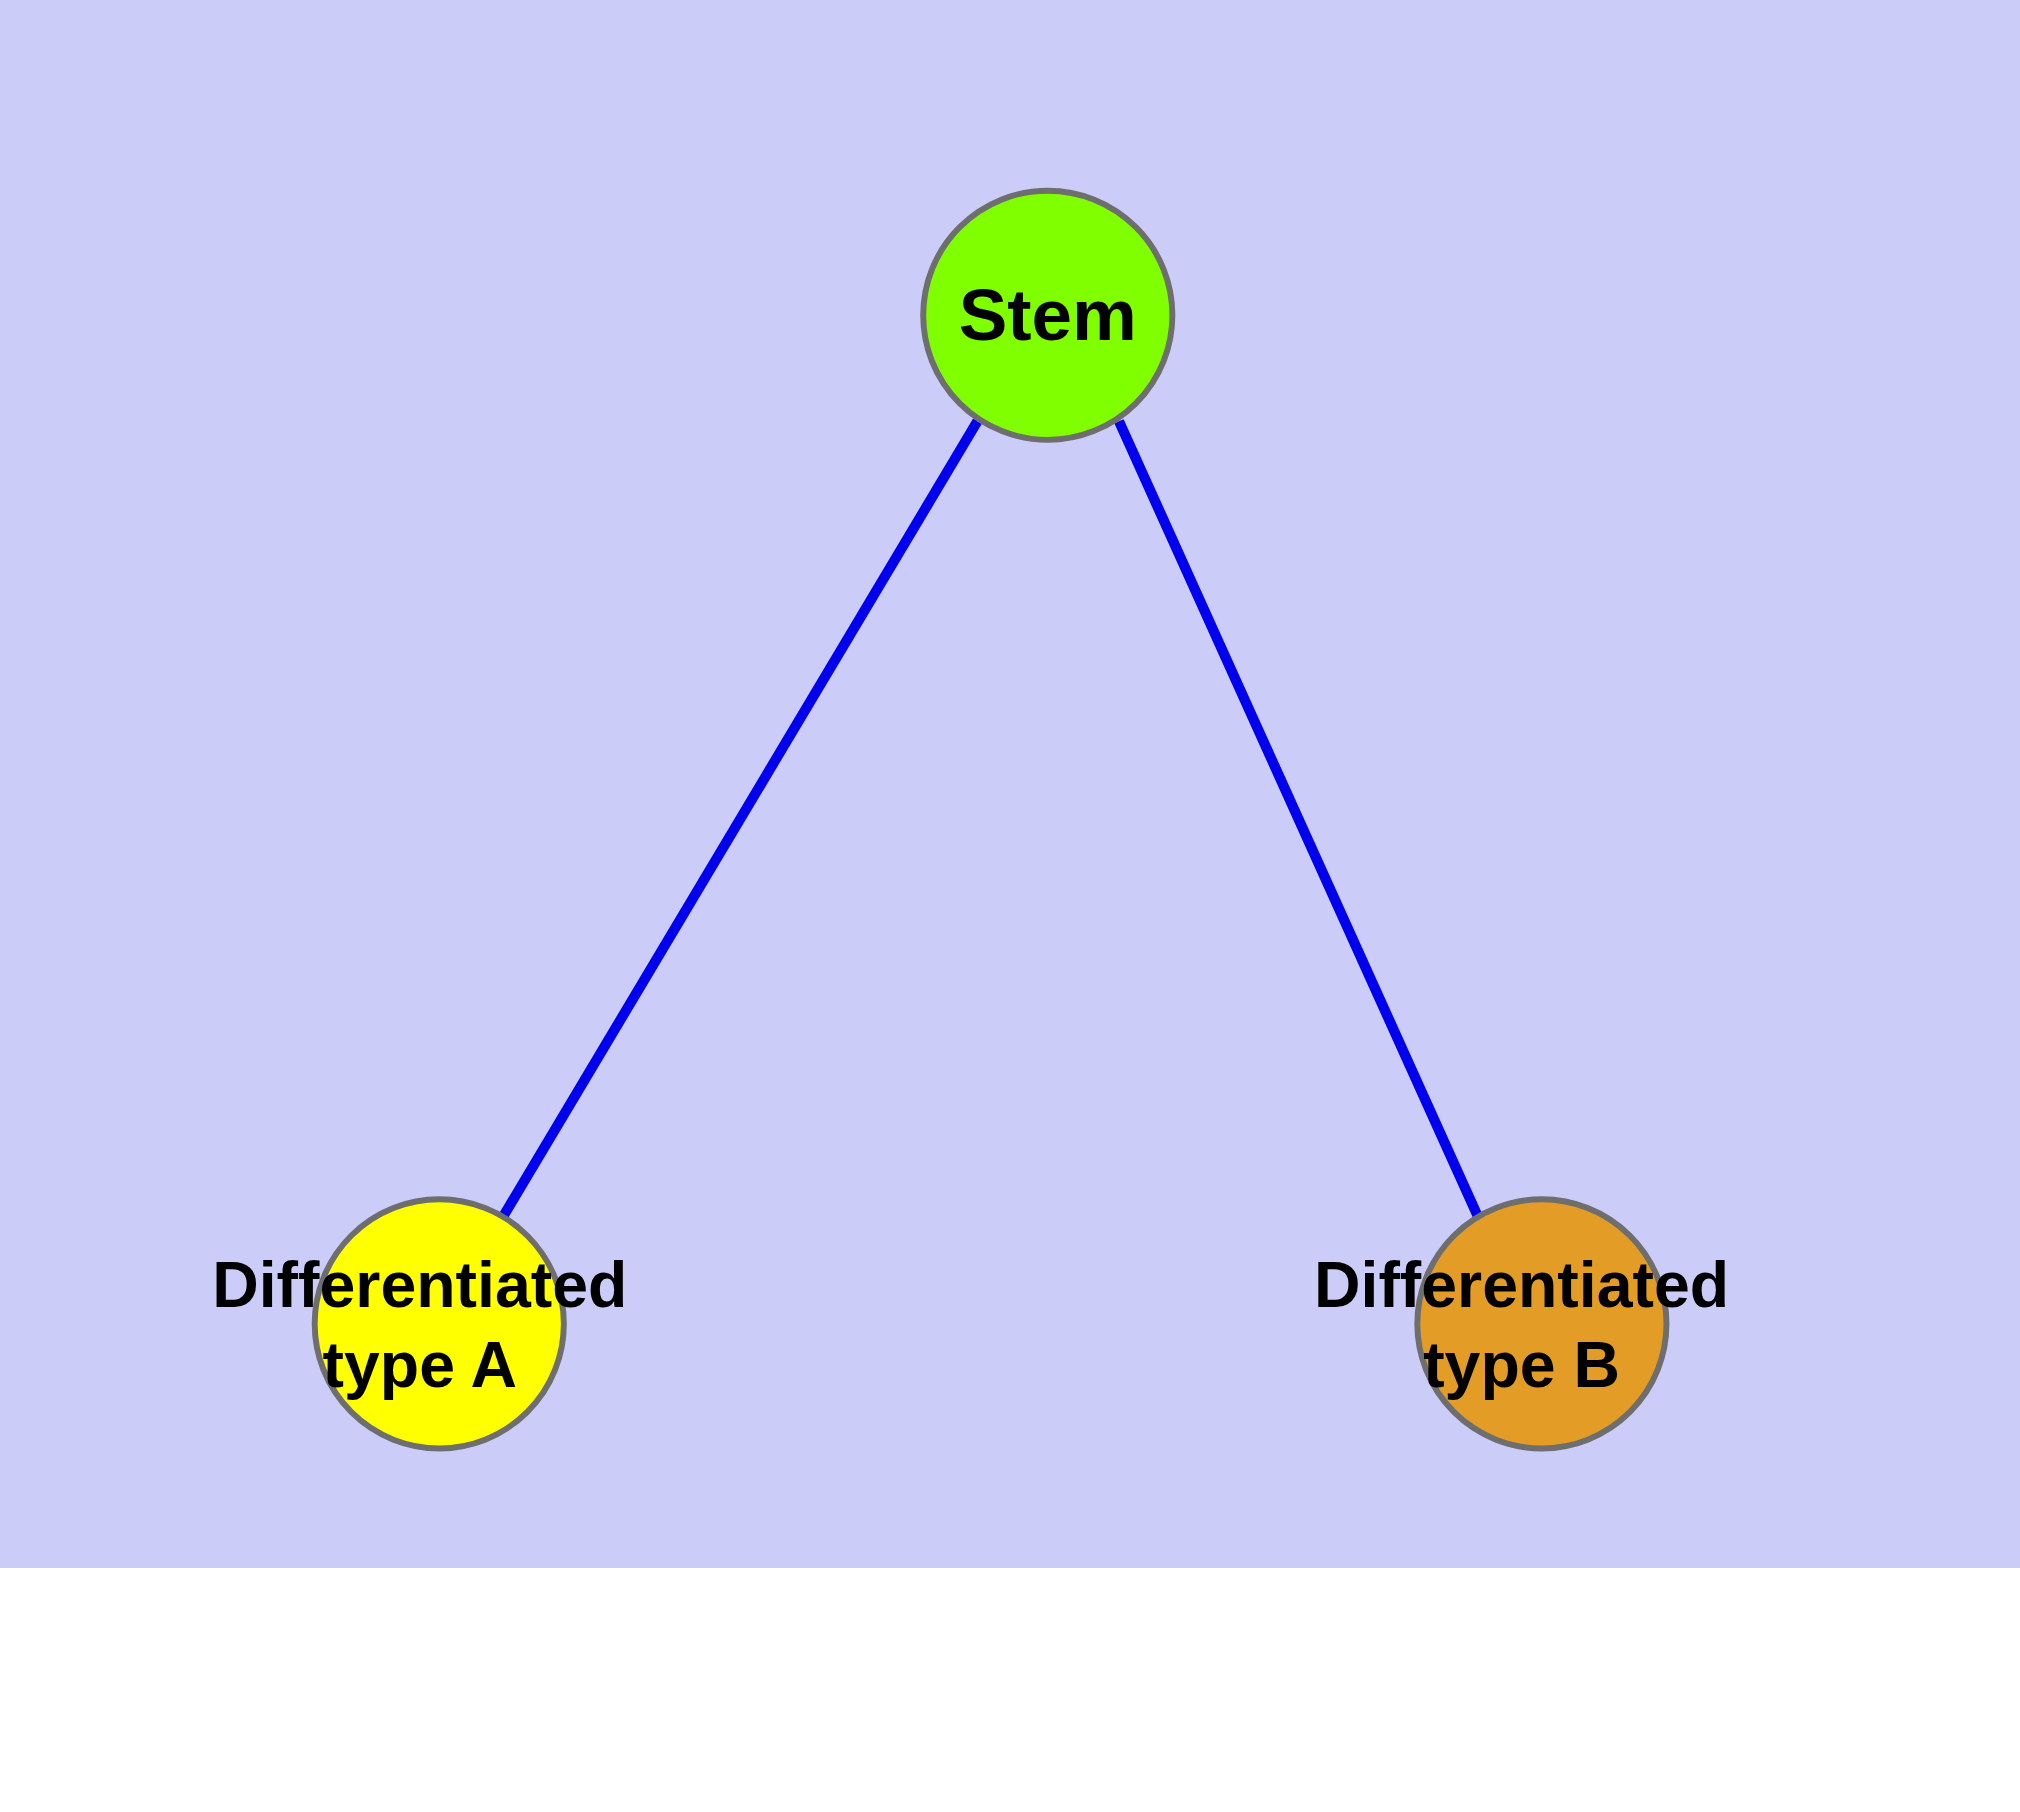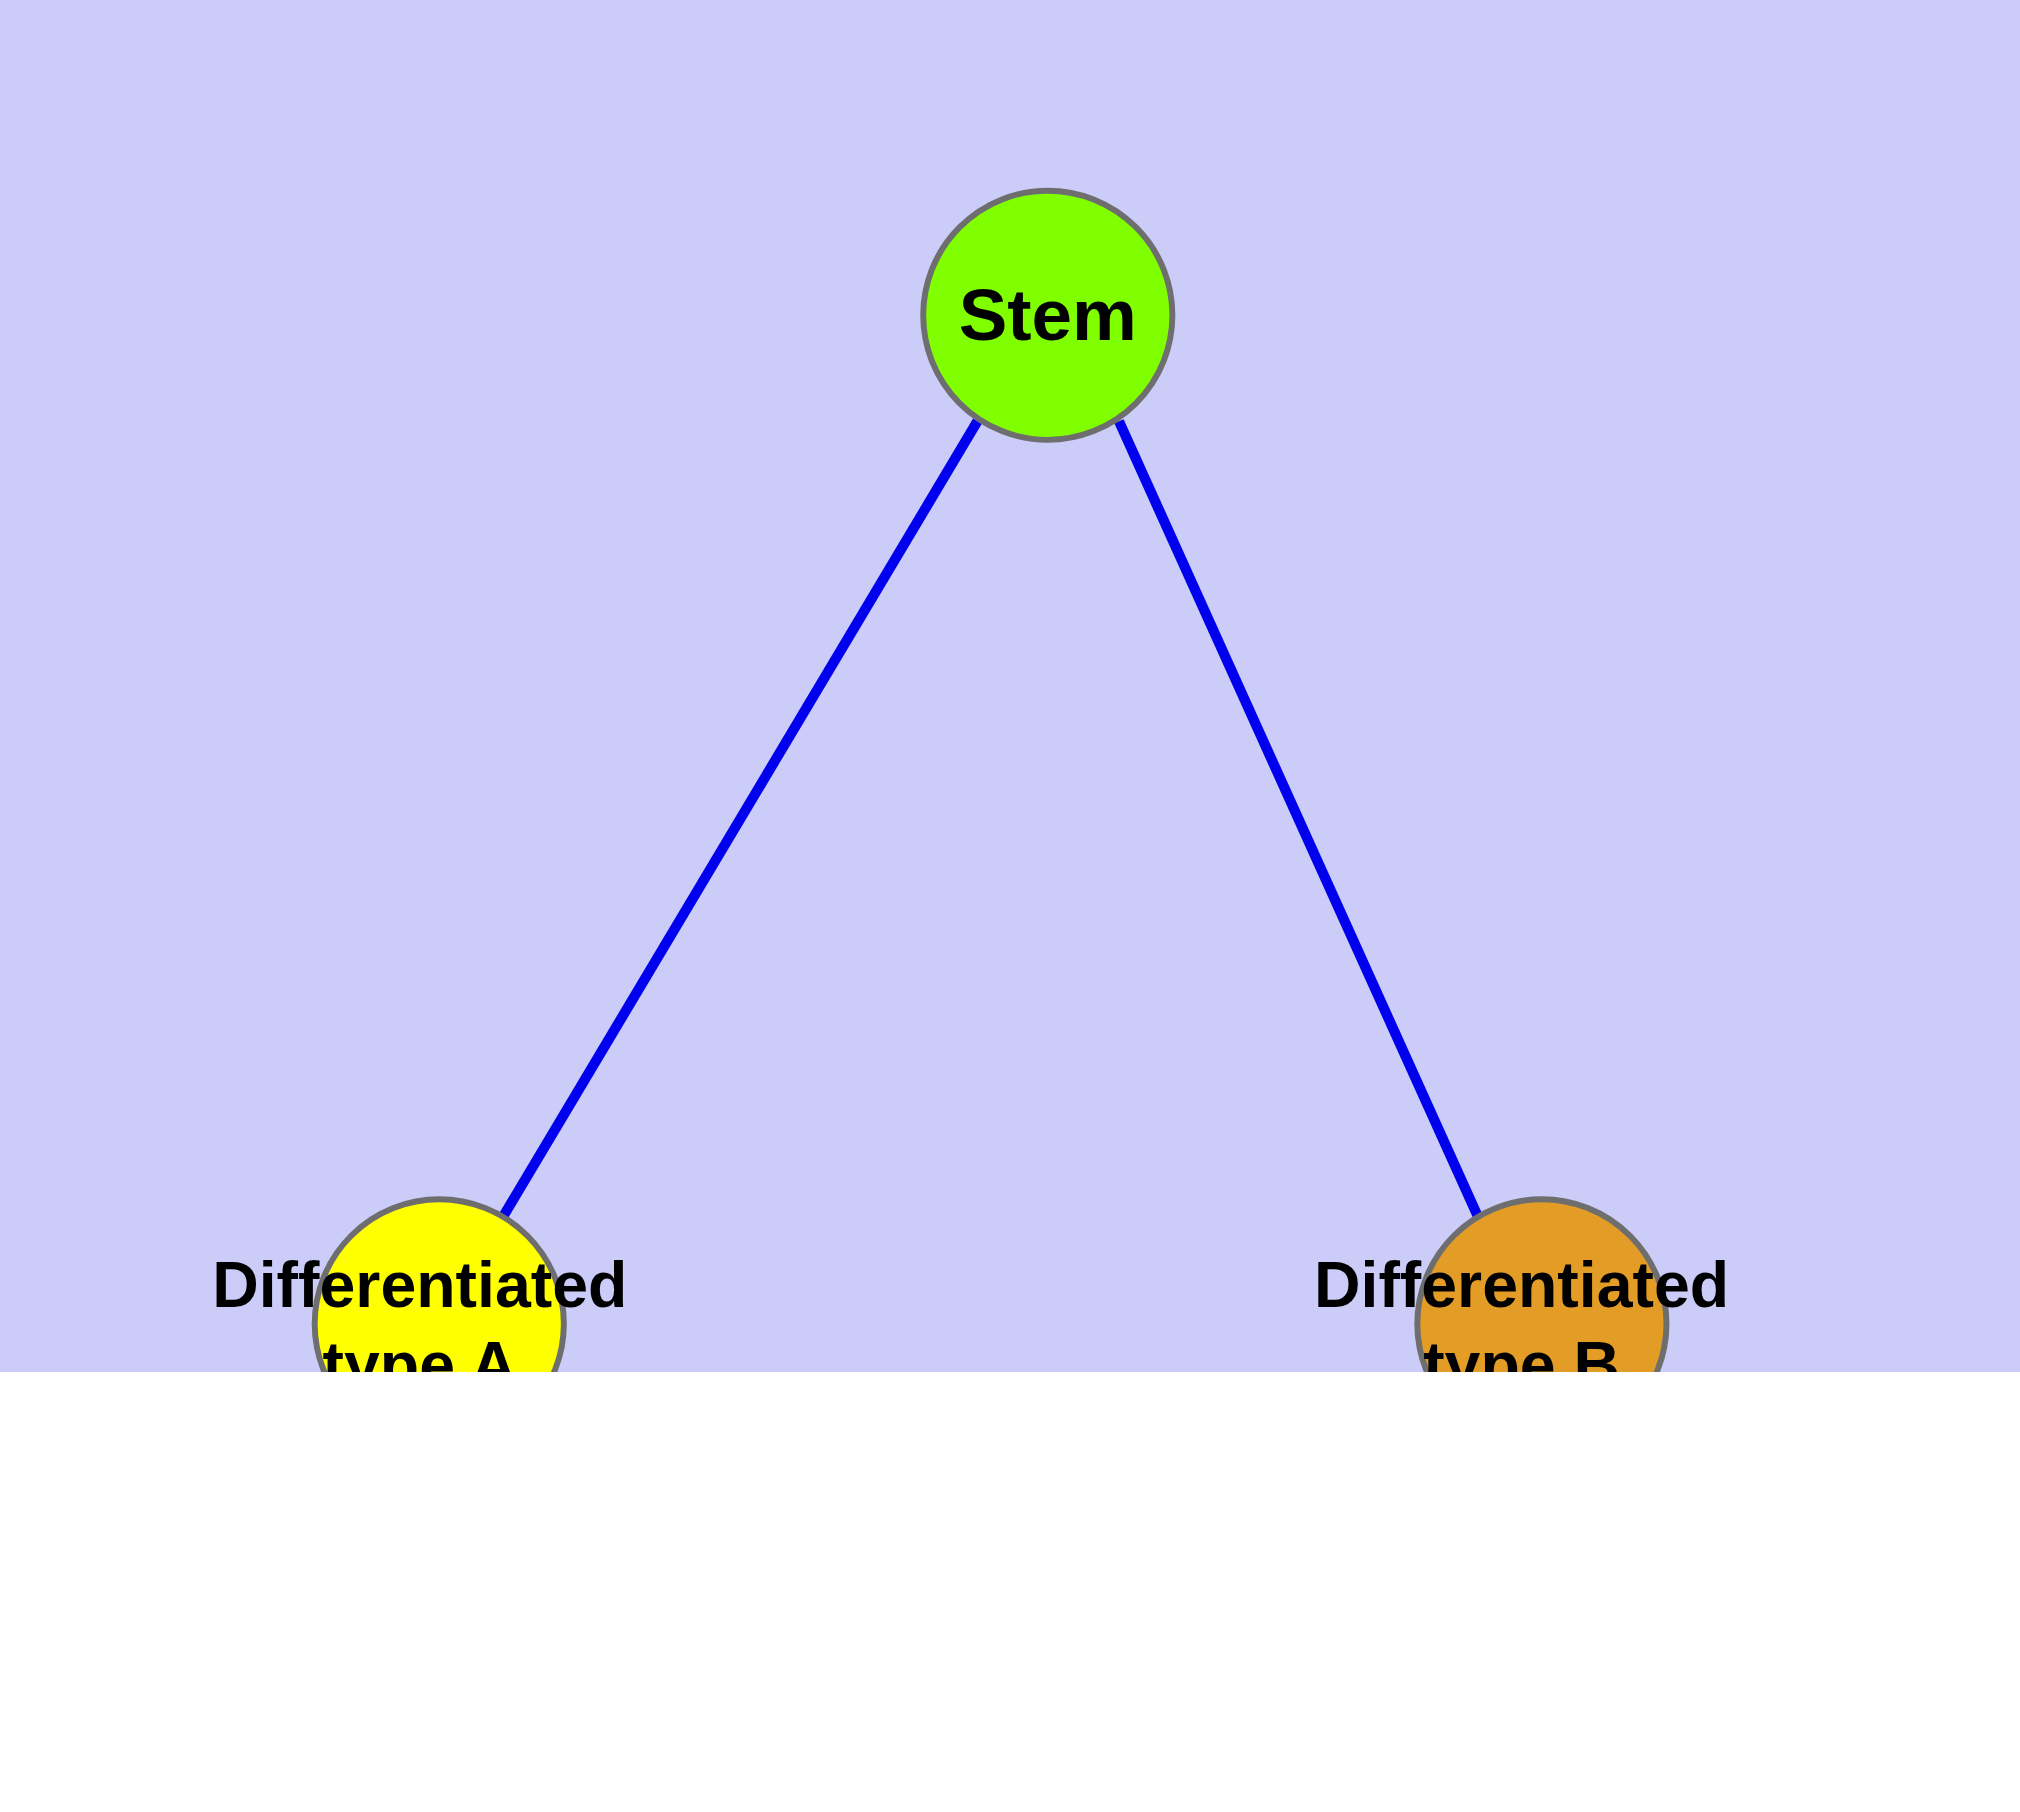--- a/index.html
+++ b/index.html
@@ -3,21 +3,21 @@
 <meta charset="utf-8">
 <style>
   html, body {
     margin: 0;
     padding: 0;
     background: #ffffff;
   }
   #stage {
     position: relative;
     width: 2021px;
-    height: 1372px;
+    height: 1568px;
     background: #be185d;
     overflow: hidden;
   }
   #canvas-bg {
     position: absolute;
     left: 0;
     top: 0;
     width: 2021px;
     height: 1805px;
     background: #ccccf9;

